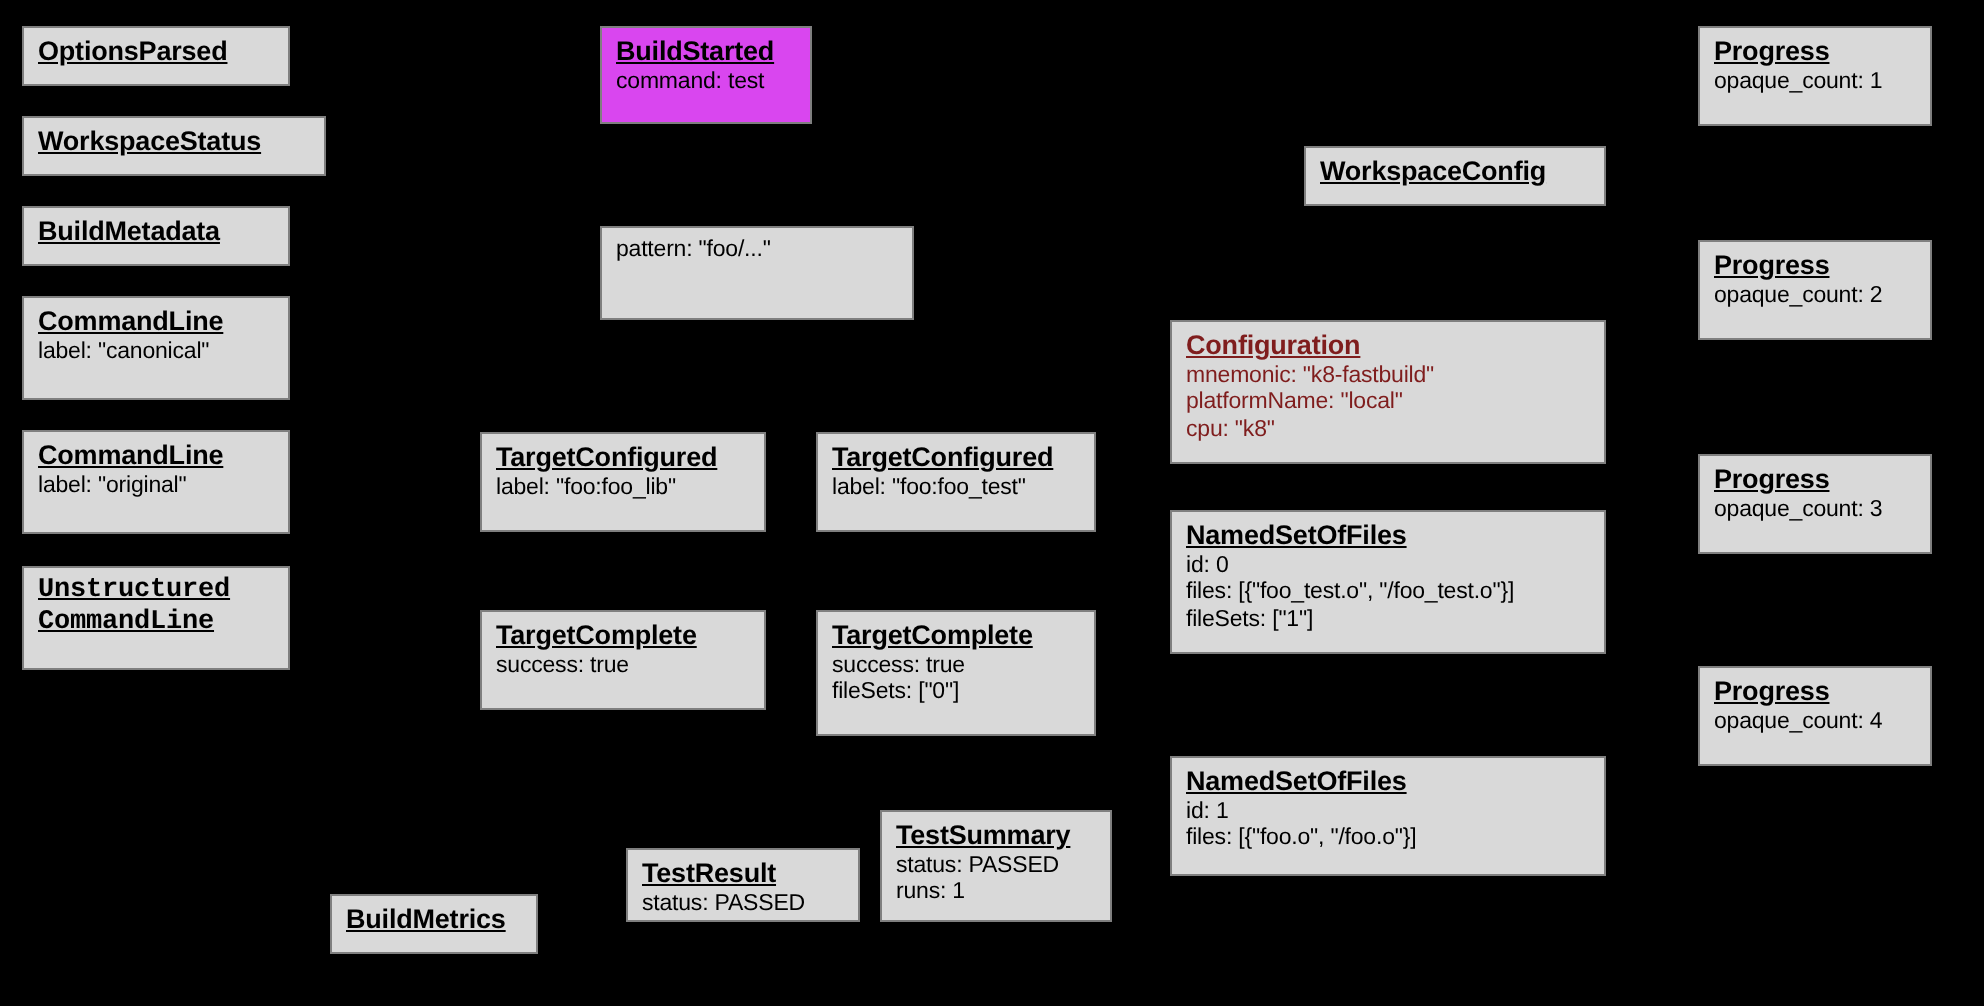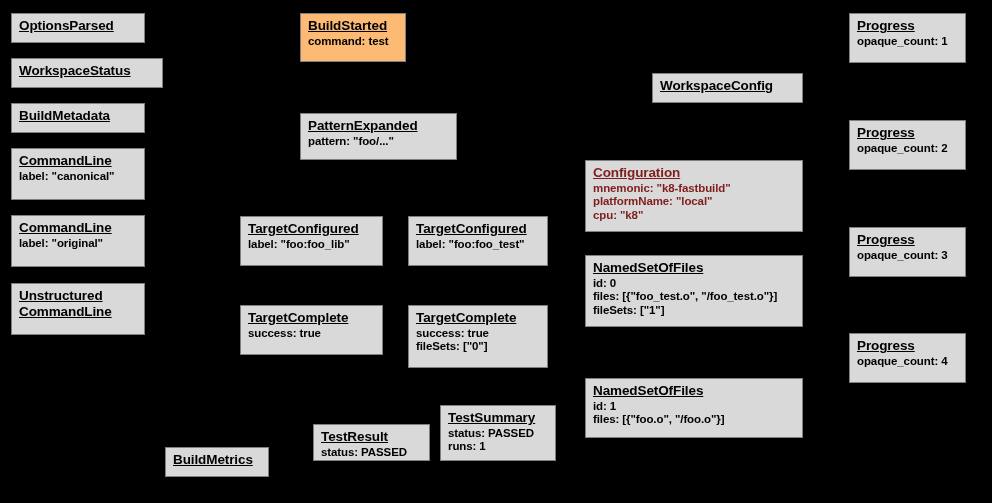--- a/index.html
+++ b/index.html
@@ -32,27 +32,28 @@
   }
   .node .title {
     font-size: 13.5px;
     font-weight: bold;
     text-decoration: underline;
     white-space: nowrap;
     letter-spacing: -0.1px;
   }
   .node .title.wrap {
     white-space: normal;
+    font-family: Liberation Mono, monospace;
   }
   .node .attrs {
     margin-top: 1px;
   }
   .node .attr {
     font-size: 11.5px;
-    font-weight: bold;
+    font-weight: normal;
     text-decoration: none;
     white-space: nowrap;
     letter-spacing: -0.1px;
   }
 </style>
 </head>
 <body>
 
 <div id="canvas" style="background: rgb(0, 0, 0);">
     <div class="node" style="left: 11px; top: 13px; width: 134px; height: 30px; background: rgb(217, 217, 217); border-color: rgb(127, 127, 127); color: rgb(0, 0, 0);">
@@ -75,28 +76,27 @@
       <div class="attrs">
         <div class="attr">label: "original"</div>
       </div>
     </div>
     <div class="node" style="left: 11px; top: 283px; width: 134px; height: 52px; background: rgb(217, 217, 217); border-color: rgb(127, 127, 127); color: rgb(0, 0, 0);">
       <div class="title wrap">Unstructured CommandLine</div>
     </div>
     <div class="node" style="left: 165px; top: 447px; width: 104px; height: 30px; background: rgb(217, 217, 217); border-color: rgb(127, 127, 127); color: rgb(0, 0, 0);">
       <div class="title">BuildMetrics</div>
     </div>
-    <div class="node" style="left: 300px; top: 13px; width: 106px; height: 49px; background: #fdba74; border-color: rgb(127, 127, 127); color: rgb(0, 0, 0);">
+    <div class="node" style="left: 300px; top: 13px; width: 106px; height: 49px; background: #d946ef; border-color: rgb(127, 127, 127); color: rgb(0, 0, 0);">
       <div class="title">BuildStarted</div>
       <div class="attrs">
         <div class="attr">command: test</div>
       </div>
     </div>
     <div class="node" style="left: 300px; top: 113px; width: 157px; height: 47px; background: rgb(217, 217, 217); border-color: rgb(127, 127, 127); color: rgb(0, 0, 0);">
-      <div class="title">PatternExpanded</div>
       <div class="attrs">
         <div class="attr">pattern: "foo/..."</div>
       </div>
     </div>
     <div class="node" style="left: 240px; top: 216px; width: 143px; height: 50px; background: rgb(217, 217, 217); border-color: rgb(127, 127, 127); color: rgb(0, 0, 0);">
       <div class="title">TargetConfigured</div>
       <div class="attrs">
         <div class="attr">label: "foo:foo_lib"</div>
       </div>
     </div>

